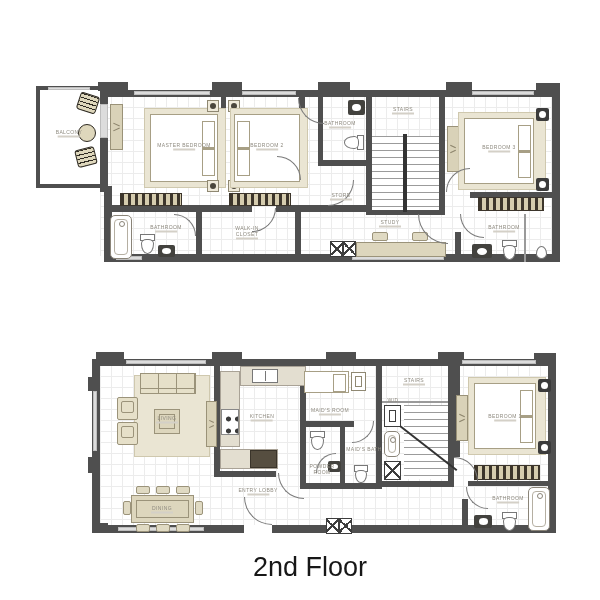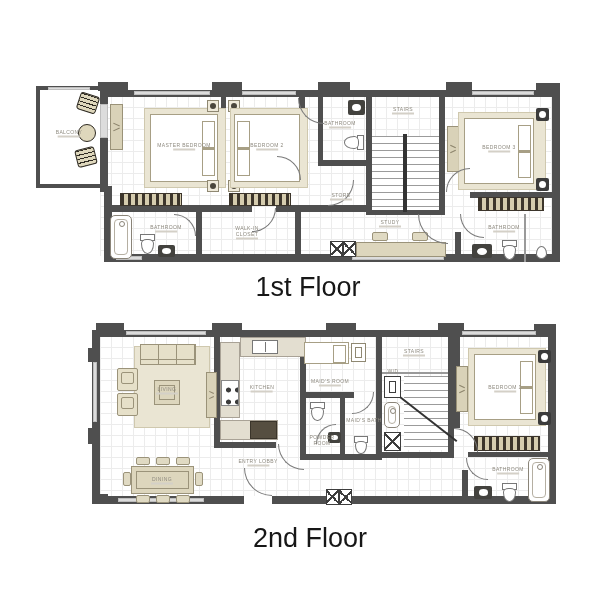--- a/index.html
+++ b/index.html
@@ -180,24 +180,23 @@
     <div class="lb" style="left:184px;top:146px"><span>MASTER BEDROOM</span><i class="dim"></i></div>
     <div class="lb" style="left:267px;top:146px"><span>BEDROOM 2</span><i class="dim"></i></div>
     <div class="lb" style="left:340px;top:124px"><span>BATHROOM</span><i class="dim"></i></div>
     <div class="lb" style="left:341px;top:196px"><span>STORE</span><i class="dim"></i></div>
     <div class="lb" style="left:403px;top:110px"><span>STAIRS</span><i class="dim"></i></div>
     <div class="lb" style="left:499px;top:148px"><span>BEDROOM 3</span><i class="dim"></i></div>
     <div class="lb" style="left:166px;top:228px"><span>BATHROOM</span><i class="dim"></i></div>
     <div class="lb wrap" style="left:247px;top:232px"><span>WALK-IN CLOSET</span><i class="dim"></i></div>
     <div class="lb" style="left:390px;top:223px"><span>STUDY</span><i class="dim"></i></div>
     <div class="lb" style="left:504px;top:228px"><span>BATHROOM</span><i class="dim"></i></div>
-    <div class="title" style="left:308px;top:272px">1st Floor</div>
   </div>
 
-  <div style="position:absolute;inset:0;">
+  <div style="position:absolute;inset:0;margin-top:29px;">
     <i class="grid" style="left:100px;top:336px;width:450px;height:162px"></i>
 
     <i class="w" style="left:98px;top:330px;width:458px;height:7px"></i>
     <i class="w" style="left:98px;top:496px;width:458px;height:8px"></i>
     <i class="w" style="left:92px;top:330px;width:8px;height:174px"></i>
     <i class="w" style="left:548px;top:330px;width:8px;height:174px"></i>
 
     <i class="w" style="left:96px;top:323px;width:28px;height:8px"></i>
     <i class="w" style="left:212px;top:323px;width:30px;height:8px"></i>
     <i class="w" style="left:326px;top:323px;width:30px;height:8px"></i>

